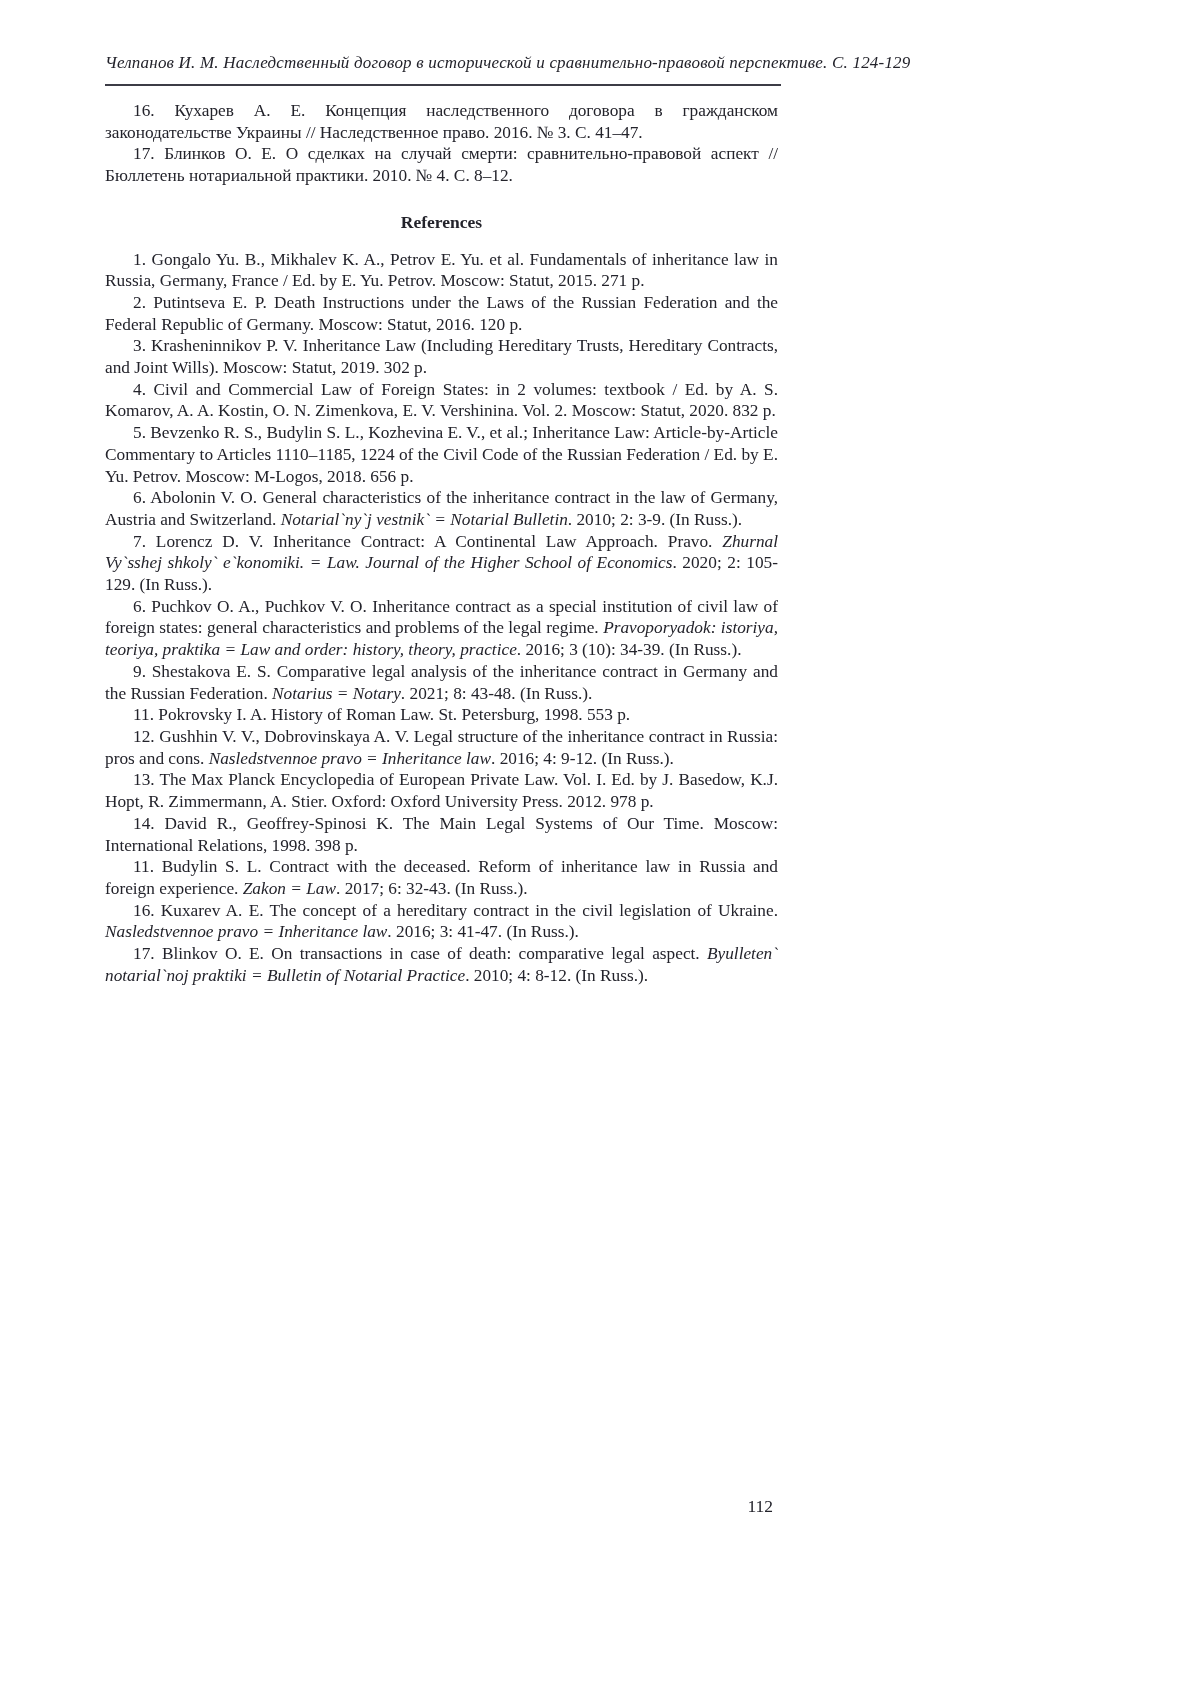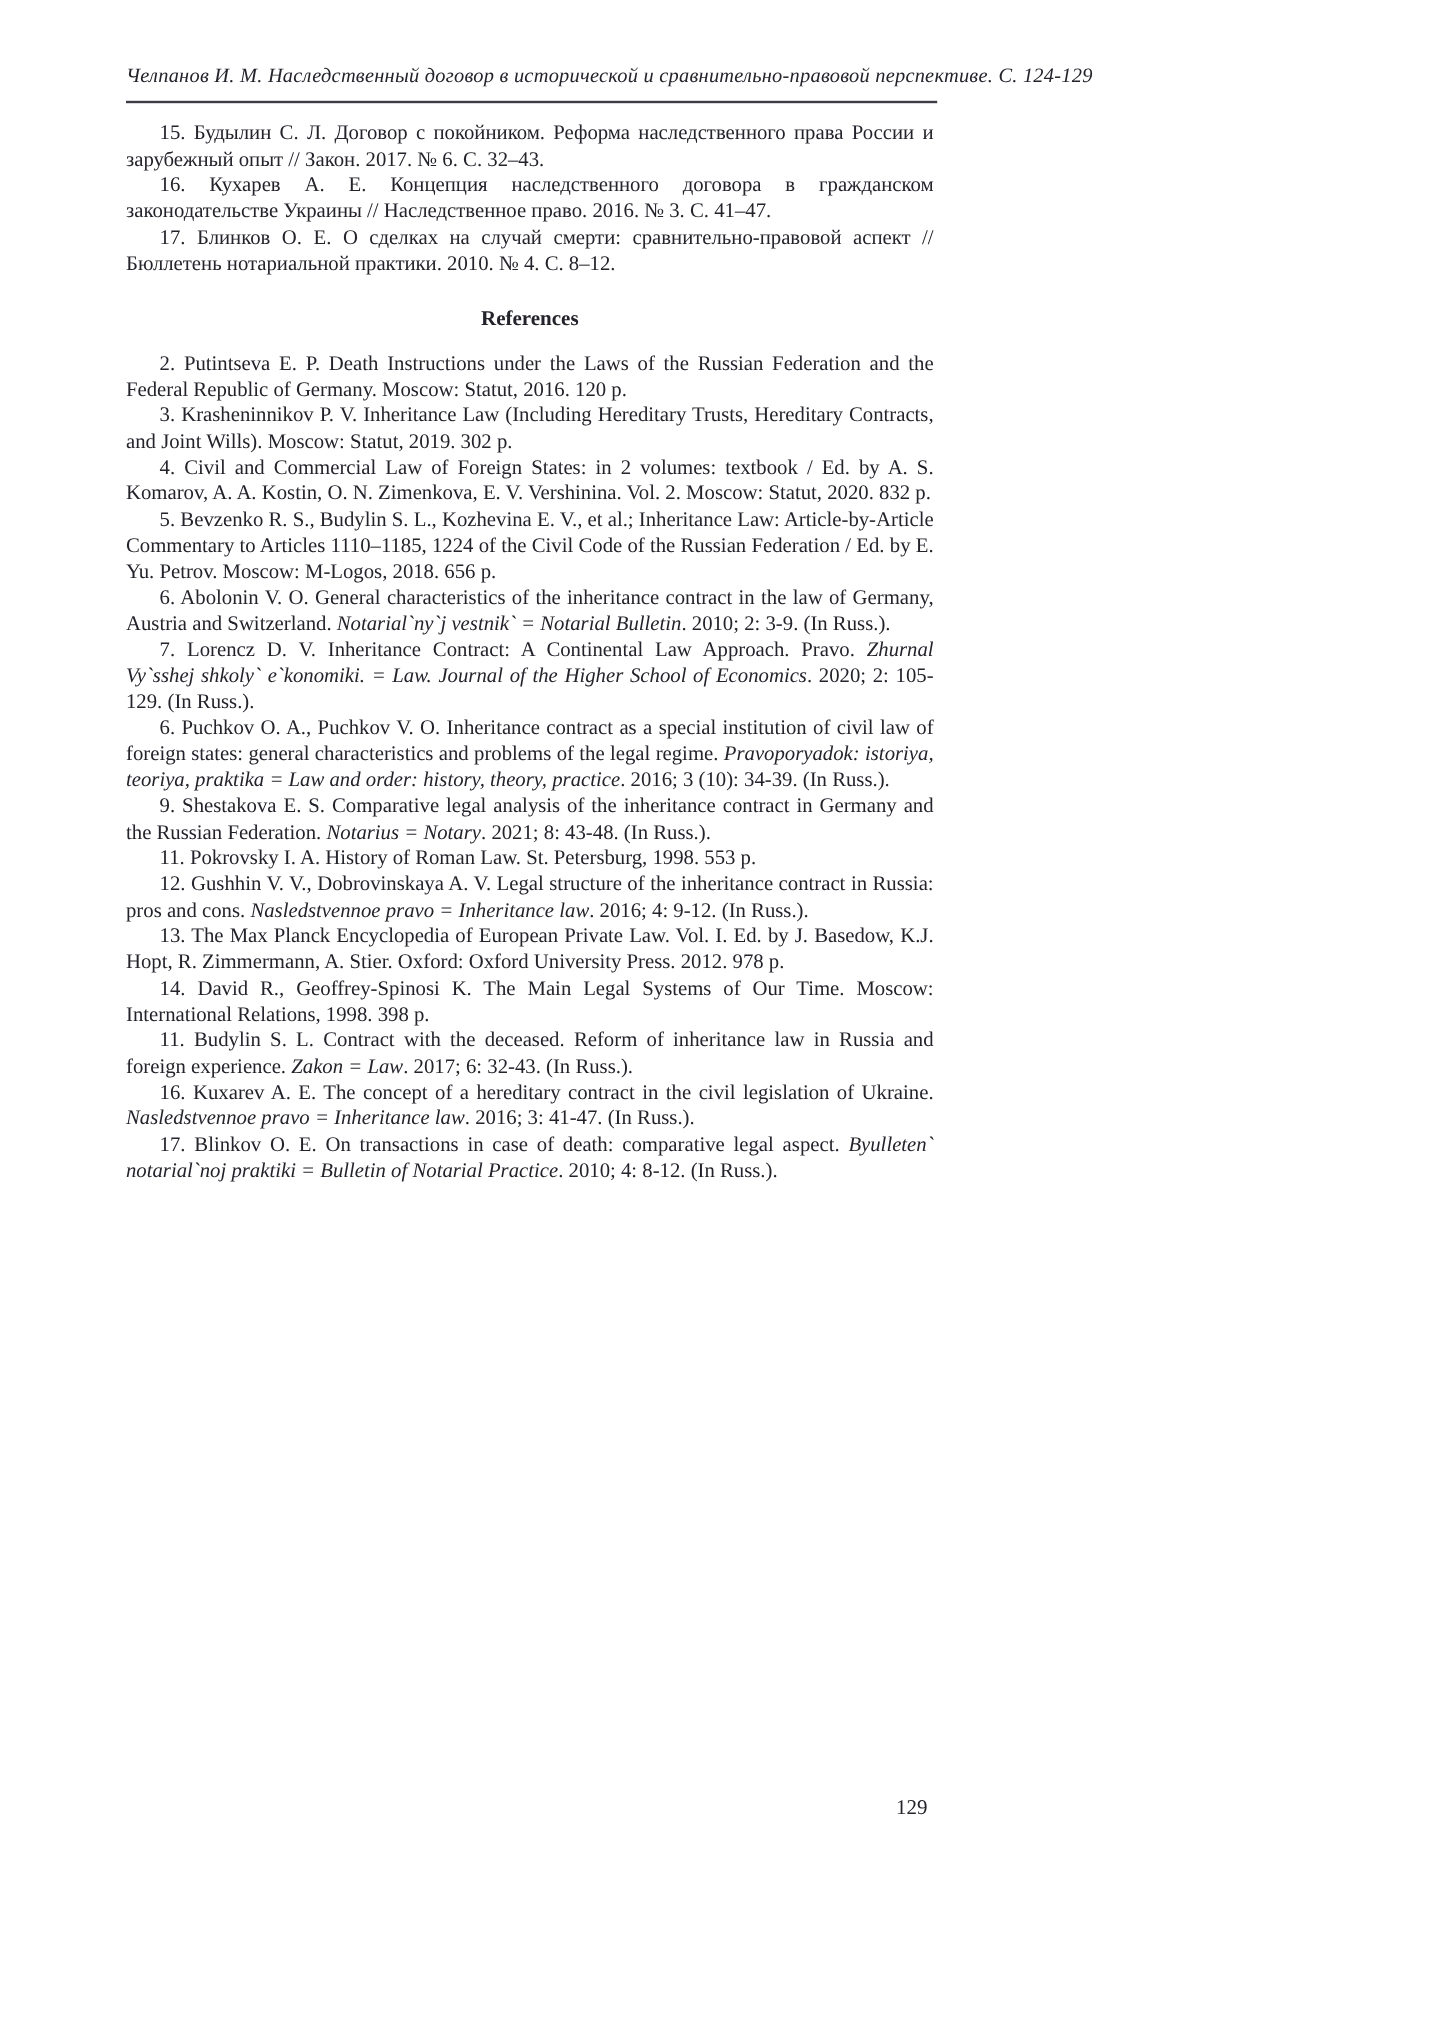--- a/index.html
+++ b/index.html
@@ -69,42 +69,42 @@
 
 <div class="page">
 
   <div class="running-header">Челпанов И. М. Наследственный договор в исторической и сравнительно-правовой перспективе. С. 124-129</div>
 
   <div class="header-rule"></div>
 
   <div class="content">
 
     <section>
-        <p class="ref"><span>15. Будылин С. Л. Договор с покойником. Реформа наследственного права России и зарубежный опыт // Закон. 2017. № 6. С. 32–43.</span></p>
         <p class="ref"><span>16. Кухарев А. Е. Концепция наследственного договора в гражданском законодательстве Украины // Наследственное право. 2016. № 3. С. 41–47.</span></p>
         <p class="ref"><span>17. Блинков О. Е. О сделках на случай смерти: сравнительно-правовой аспект // Бюллетень нотариальной практики. 2010. № 4. С. 8–12.</span></p>
       </section>
 
     <h2 class="refs-heading">References</h2>
 
     <section>
+        <p class="ref"><span>1. Gongalo Yu. B., Mikhalev K. A., Petrov E. Yu. et al. Fundamentals of inheritance law in Russia, Germany, France / Ed. by E. Yu. Petrov. Moscow: Statut, 2015. 271 p.</span></p>
         <p class="ref"><span>2. Putintseva E. P. Death Instructions under the Laws of the Russian Federation and the Federal Republic of Germany. Moscow: Statut, 2016. 120 p.</span></p>
         <p class="ref"><span>3. Krasheninnikov P. V. Inheritance Law (Including Hereditary Trusts, Hereditary Contracts, and Joint Wills). Moscow: Statut, 2019. 302 p.</span></p>
         <p class="ref"><span>4. Civil and Commercial Law of Foreign States: in 2 volumes: textbook / Ed. by A. S. Komarov, A. A. Kostin, O. N. Zimenkova, E. V. Vershinina. Vol. 2. Moscow: Statut, 2020. 832 p.</span></p>
         <p class="ref"><span>5. Bevzenko R. S., Budylin S. L., Kozhevina E. V., et al.; Inheritance Law: Article-by-Article Commentary to Articles 1110–1185, 1224 of the Civil Code of the Russian Federation / Ed. by E. Yu. Petrov. Moscow: M-Logos, 2018. 656 p.</span></p>
         <p class="ref"><span>6. Abolonin V. O. General characteristics of the inheritance contract in the law of Germany, Austria and Switzerland. </span><span class="it">Notarial`ny`j vestnik` = Notarial Bulletin</span><span>. 2010; 2: 3-9. (In Russ.).</span></p>
         <p class="ref"><span>7. Lorencz D. V. Inheritance Contract: A Continental Law Approach. Pravo. </span><span class="it">Zhurnal Vy`sshej shkoly` e`konomiki. = Law. Journal of the Higher School of Economics</span><span>. 2020; 2: 105-129. (In Russ.).</span></p>
         <p class="ref"><span>6. Puchkov O. A., Puchkov V. O. Inheritance contract as a special institution of civil law of foreign states: general characteristics and problems of the legal regime. </span><span class="it">Pravoporyadok: istoriya, teoriya, praktika = Law and order: history, theory, practice</span><span>. 2016; 3 (10): 34-39. (In Russ.).</span></p>
         <p class="ref"><span>9. Shestakova E. S. Comparative legal analysis of the inheritance contract in Germany and the Russian Federation. </span><span class="it">Notarius = Notary</span><span>. 2021; 8: 43-48. (In Russ.).</span></p>
         <p class="ref"><span>11. Pokrovsky I. A. History of Roman Law. St. Petersburg, 1998. 553 p.</span></p>
         <p class="ref"><span>12. Gushhin V. V., Dobrovinskaya A. V. Legal structure of the inheritance contract in Russia: pros and cons. </span><span class="it">Nasledstvennoe pravo = Inheritance law</span><span>. 2016; 4: 9-12. (In Russ.).</span></p>
         <p class="ref"><span>13. The Max Planck Encyclopedia of European Private Law. Vol. I. Ed. by J. Basedow, K.J. Hopt, R. Zimmermann, A. Stier. Oxford: Oxford University Press. 2012. 978 p.</span></p>
         <p class="ref"><span>14. David R., Geoffrey-Spinosi K. The Main Legal Systems of Our Time. Moscow: International Relations, 1998. 398 p.</span></p>
         <p class="ref"><span>11. Budylin S. L. Contract with the deceased. Reform of inheritance law in Russia and foreign experience. </span><span class="it">Zakon = Law</span><span>. 2017; 6: 32-43. (In Russ.).</span></p>
         <p class="ref"><span>16. Kuxarev A. E. The concept of a hereditary contract in the civil legislation of Ukraine. </span><span class="it">Nasledstvennoe pravo = Inheritance law</span><span>. 2016; 3: 41-47. (In Russ.).</span></p>
         <p class="ref"><span>17. Blinkov O. E. On transactions in case of death: comparative legal aspect. </span><span class="it">Byulleten` notarial`noj praktiki = Bulletin of Notarial Practice</span><span>. 2010; 4: 8-12. (In Russ.).</span></p>
       </section>
 
   </div>
 
-  <div class="page-number">129</div>
+  <div class="page-number">112</div>
 
 </div>
 
 </body></html>

